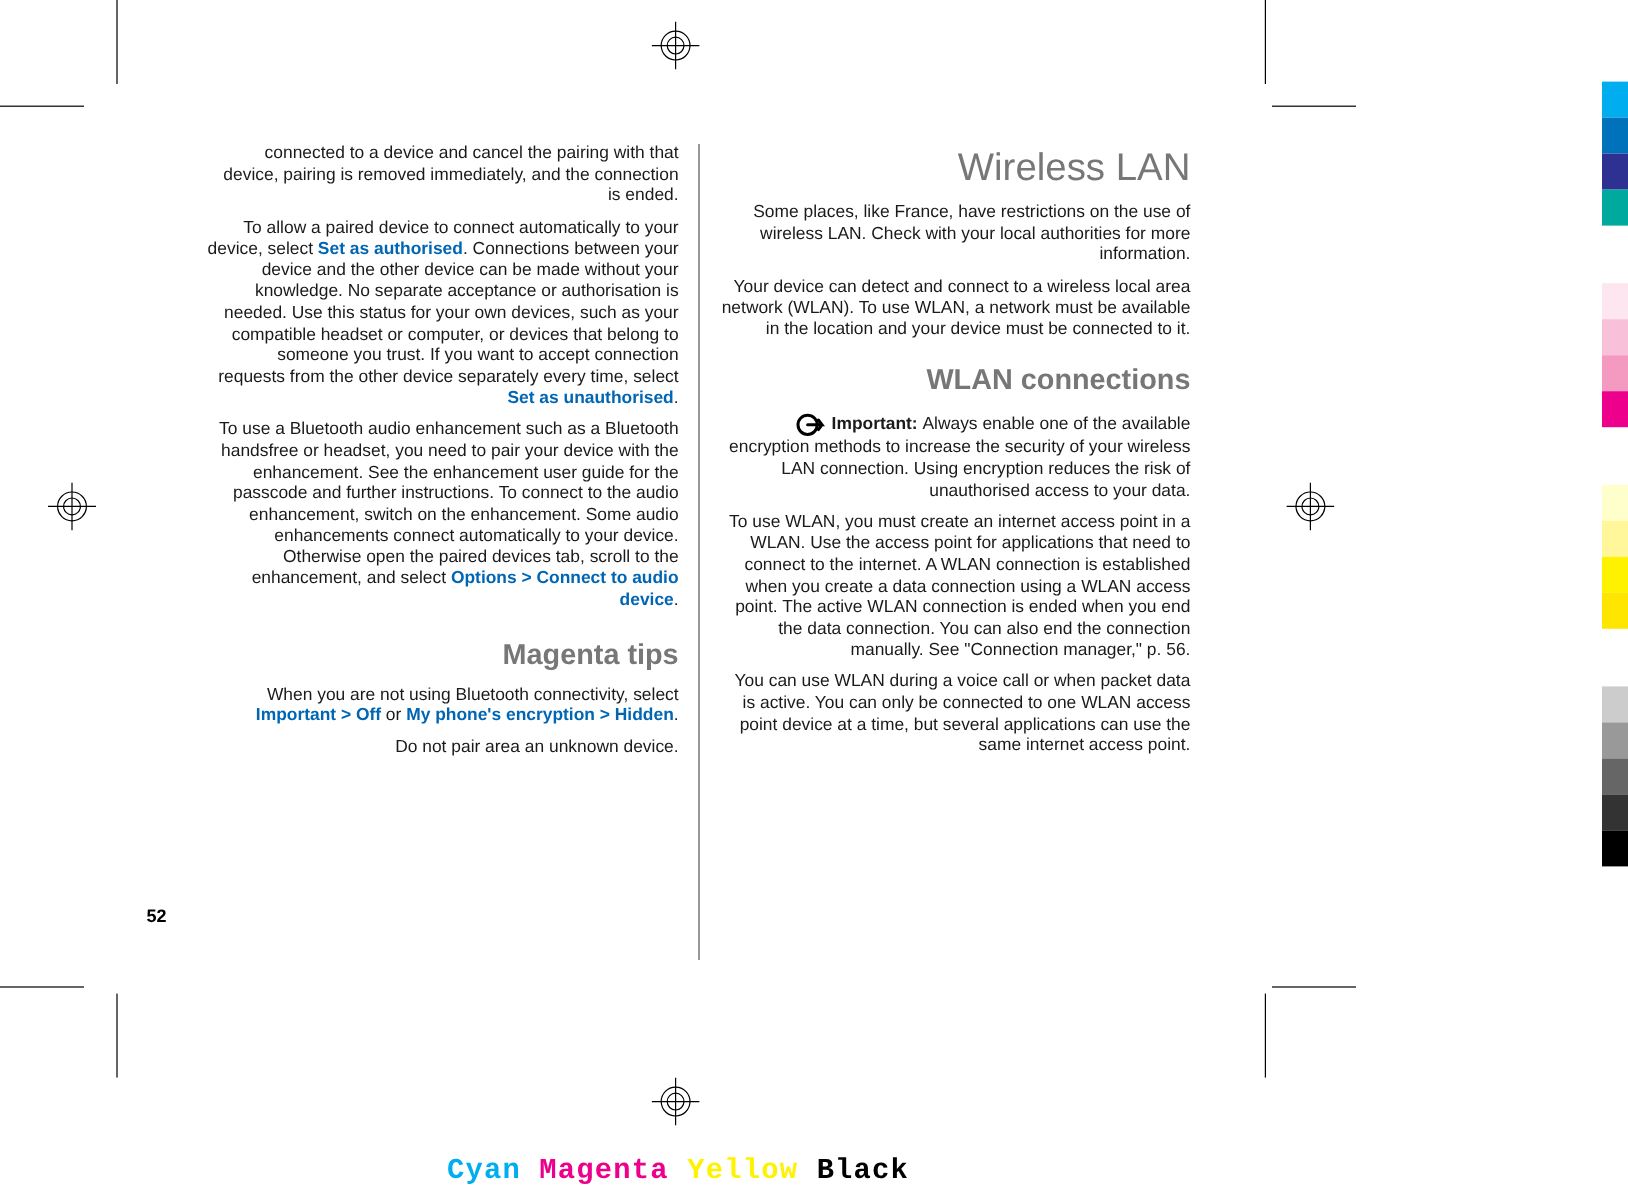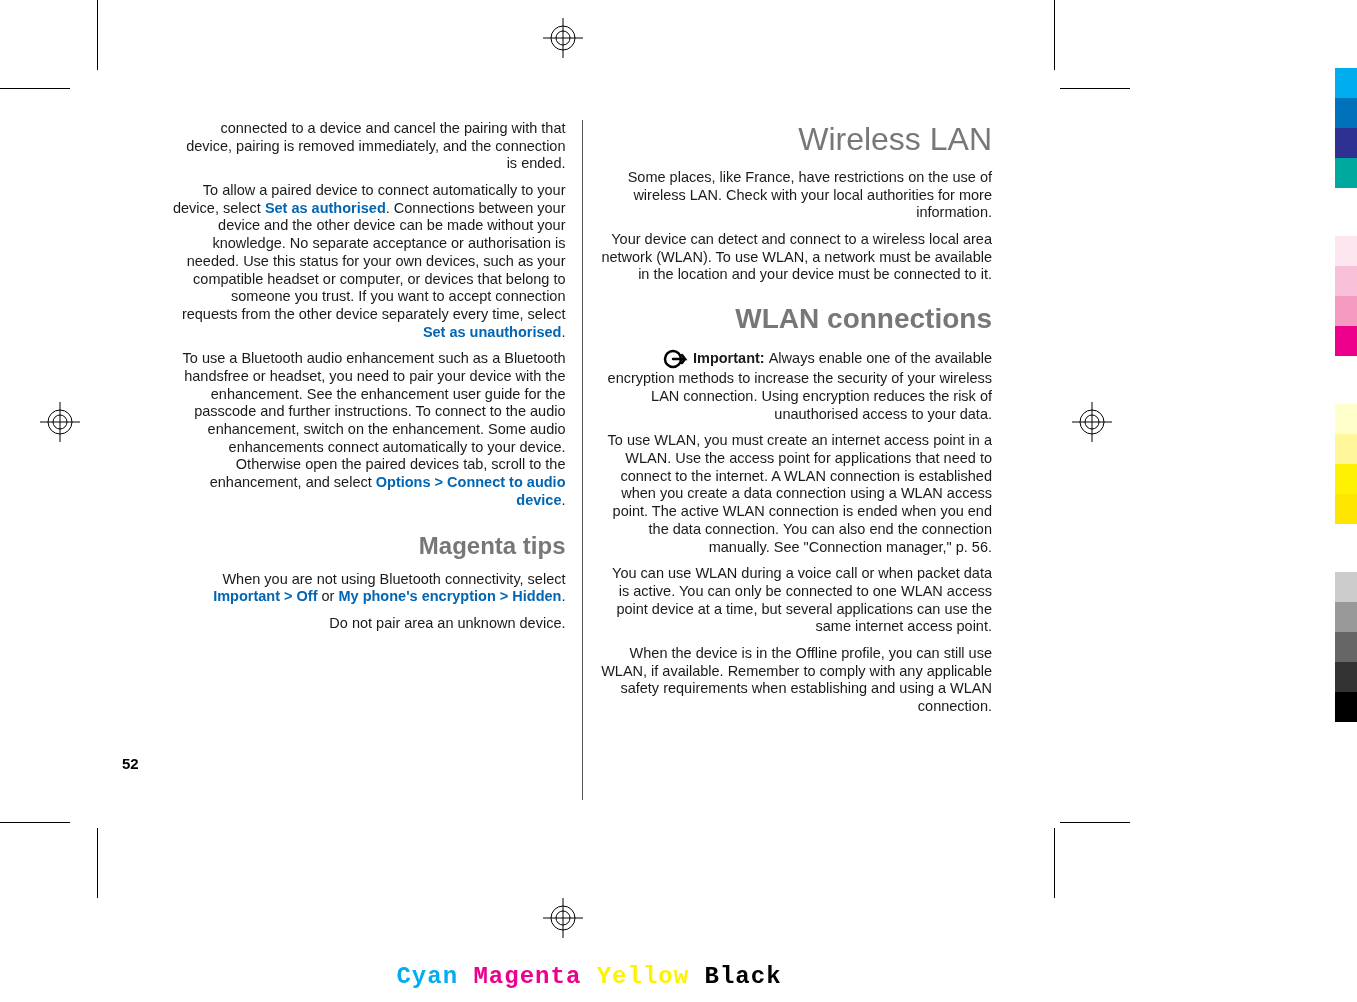--- a/index.html
+++ b/index.html
@@ -63,21 +63,21 @@
     font-weight: bold;
     margin: 22px 0 10px 0;
   }
   h1.title {
     font-size: 32px;
     color: #777;
     font-weight: normal;
     margin: 0 0 10px 0;
   }
   h2.sub {
-    font-size: 28px;
+    font-size: 24px;
     color: #777;
     font-weight: bold;
     margin: 18px 0 12px 14px;
   }
   .important-icon {
     display: inline-block;
     vertical-align: middle;
     width: 28px; height: 22px;
     margin-right: 2px;
   }
@@ -91,21 +91,20 @@
   .color-labels {
     position: absolute;
     bottom: 12px;
     left: 0;
     width: 1130px;
     text-align: center;
     font-family: "Courier New", monospace;
     font-size: 24px;
     font-weight: bold;
     letter-spacing: 1px;
-    padding-left: 24px;
   }
   .cyan { color: #00aeef; }
   .magenta { color: #ec008c; }
   .yellow { color: #fff200; }
   .black { color: #000; }
   .color-bars {
     position: absolute;
     right: 0;
     top: 68px;
     width: 22px;
@@ -184,21 +183,20 @@
     <p>
       <span class="important-icon">
         <svg viewBox="0 0 28 22">
             <circle cx="10" cy="11" r="8" fill="none" stroke="#000" stroke-width="2.5"></circle>
             <path d="M10 11 L22 11 L19 7 M22 11 L19 15" fill="none" stroke="#000" stroke-width="2.5" stroke-linecap="round"></path>
           </svg>
       </span><b>Important: </b><span>Always enable one of the available encryption methods to increase the security of your wireless LAN connection. Using encryption reduces the risk of unauthorised access to your data.</span>
     </p>
     <p>To use WLAN, you must create an internet access point in a WLAN. Use the access point for applications that need to connect to the internet. A WLAN connection is established when you create a data connection using a WLAN access point. The active WLAN connection is ended when you end the data connection. You can also end the connection manually. See "Connection manager," p. 56.</p>
     <p>You can use WLAN during a voice call or when packet data is active. You can only be connected to one WLAN access point device at a time, but several applications can use the same internet access point.</p>
-    <p>When the device is in the Offline profile, you can still use WLAN, if available. Remember to comply with any applicable safety requirements when establishing and using a WLAN connection.</p>
   </div>
 </div>
 
 <div class="page-num">52</div>
 
 <div class="color-labels">
   <span class="cyan">Cyan</span>
   <span class="magenta">Magenta</span>
   <span class="yellow">Yellow</span>
   <span class="black">Black</span>

